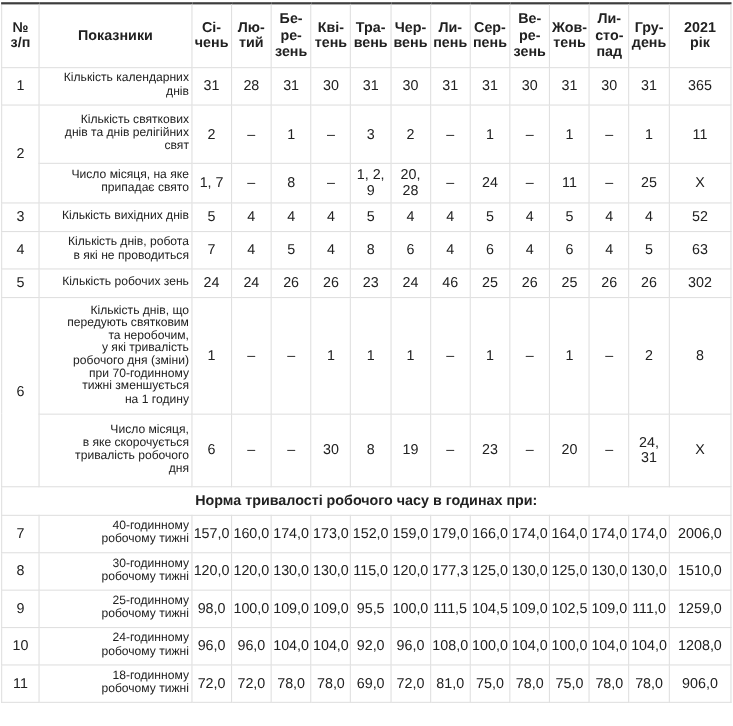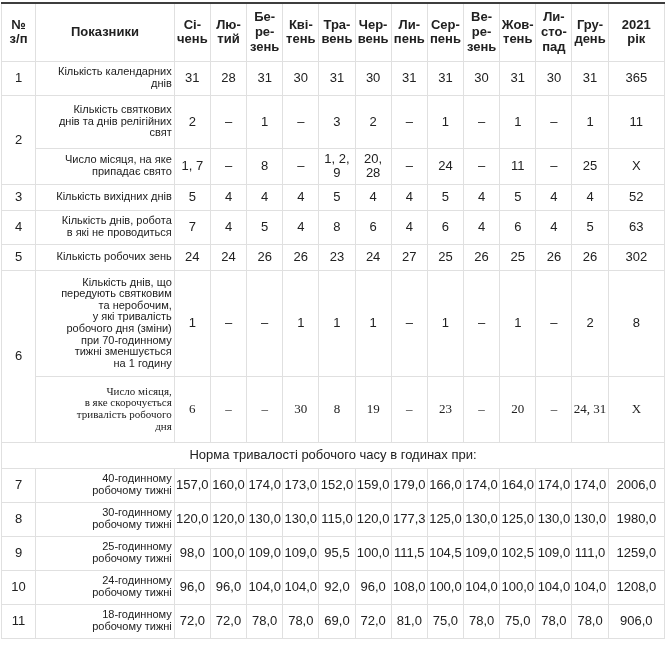--- a/index.html
+++ b/index.html
@@ -41,21 +41,21 @@
   .worktable td.label-cell {
     text-align: right;
     padding: 3px 2px 3px 5px;
     white-space: pre-line;
     font-size: 11px;
   }
   .worktable td.num-cell {
     font-size: 13px;
   }
   .worktable td.section-cell {
-    font-weight: normal;
+    font-weight: bold;
     font-size: 13px;
     padding: 5px 1px;
   }
   .worktable td.value-cell {
     font-size: 13px;
   }
 </style>
 </head>
 <body>
 
@@ -206,21 +206,21 @@
         </tr>
         <tr style="height: 26px;">
           <td class="num-cell">5</td>
           <td class="label-cell">Кількість робочих зень</td>
           <td class="value-cell">24</td>
           <td class="value-cell">24</td>
           <td class="value-cell">26</td>
           <td class="value-cell">26</td>
           <td class="value-cell">23</td>
           <td class="value-cell">24</td>
-          <td class="value-cell">27</td>
+          <td class="value-cell">46</td>
           <td class="value-cell">25</td>
           <td class="value-cell">26</td>
           <td class="value-cell">25</td>
           <td class="value-cell">26</td>
           <td class="value-cell">26</td>
           <td class="value-cell">302</td>
         </tr>
         <tr style="height: 106px;">
           <td class="num-cell" rowspan="2">6</td>
           <td class="label-cell">Кількість днів, що
@@ -238,21 +238,21 @@
           <td class="value-cell">1</td>
           <td class="value-cell">1</td>
           <td class="value-cell">–</td>
           <td class="value-cell">1</td>
           <td class="value-cell">–</td>
           <td class="value-cell">1</td>
           <td class="value-cell">–</td>
           <td class="value-cell">2</td>
           <td class="value-cell">8</td>
         </tr>
-        <tr style="height: 66px; font-family: Liberation Serif, serif;">
+        <tr style="height: 66px;">
           <td class="label-cell">Число місяця,
 в яке скорочується
 тривалість робочого
 дня</td>
           <td class="value-cell">6</td>
           <td class="value-cell">–</td>
           <td class="value-cell">–</td>
           <td class="value-cell">30</td>
           <td class="value-cell">8</td>
           <td class="value-cell">19</td>
@@ -294,21 +294,21 @@
           <td class="value-cell">130,0</td>
           <td class="value-cell">130,0</td>
           <td class="value-cell">115,0</td>
           <td class="value-cell">120,0</td>
           <td class="value-cell">177,3</td>
           <td class="value-cell">125,0</td>
           <td class="value-cell">130,0</td>
           <td class="value-cell">125,0</td>
           <td class="value-cell">130,0</td>
           <td class="value-cell">130,0</td>
-          <td class="value-cell">1980,0</td>
+          <td class="value-cell">1510,0</td>
         </tr>
         <tr style="height: 34px;">
           <td class="num-cell">9</td>
           <td class="label-cell">25-годинному
 робочому тижні</td>
           <td class="value-cell">98,0</td>
           <td class="value-cell">100,0</td>
           <td class="value-cell">109,0</td>
           <td class="value-cell">109,0</td>
           <td class="value-cell">95,5</td>

